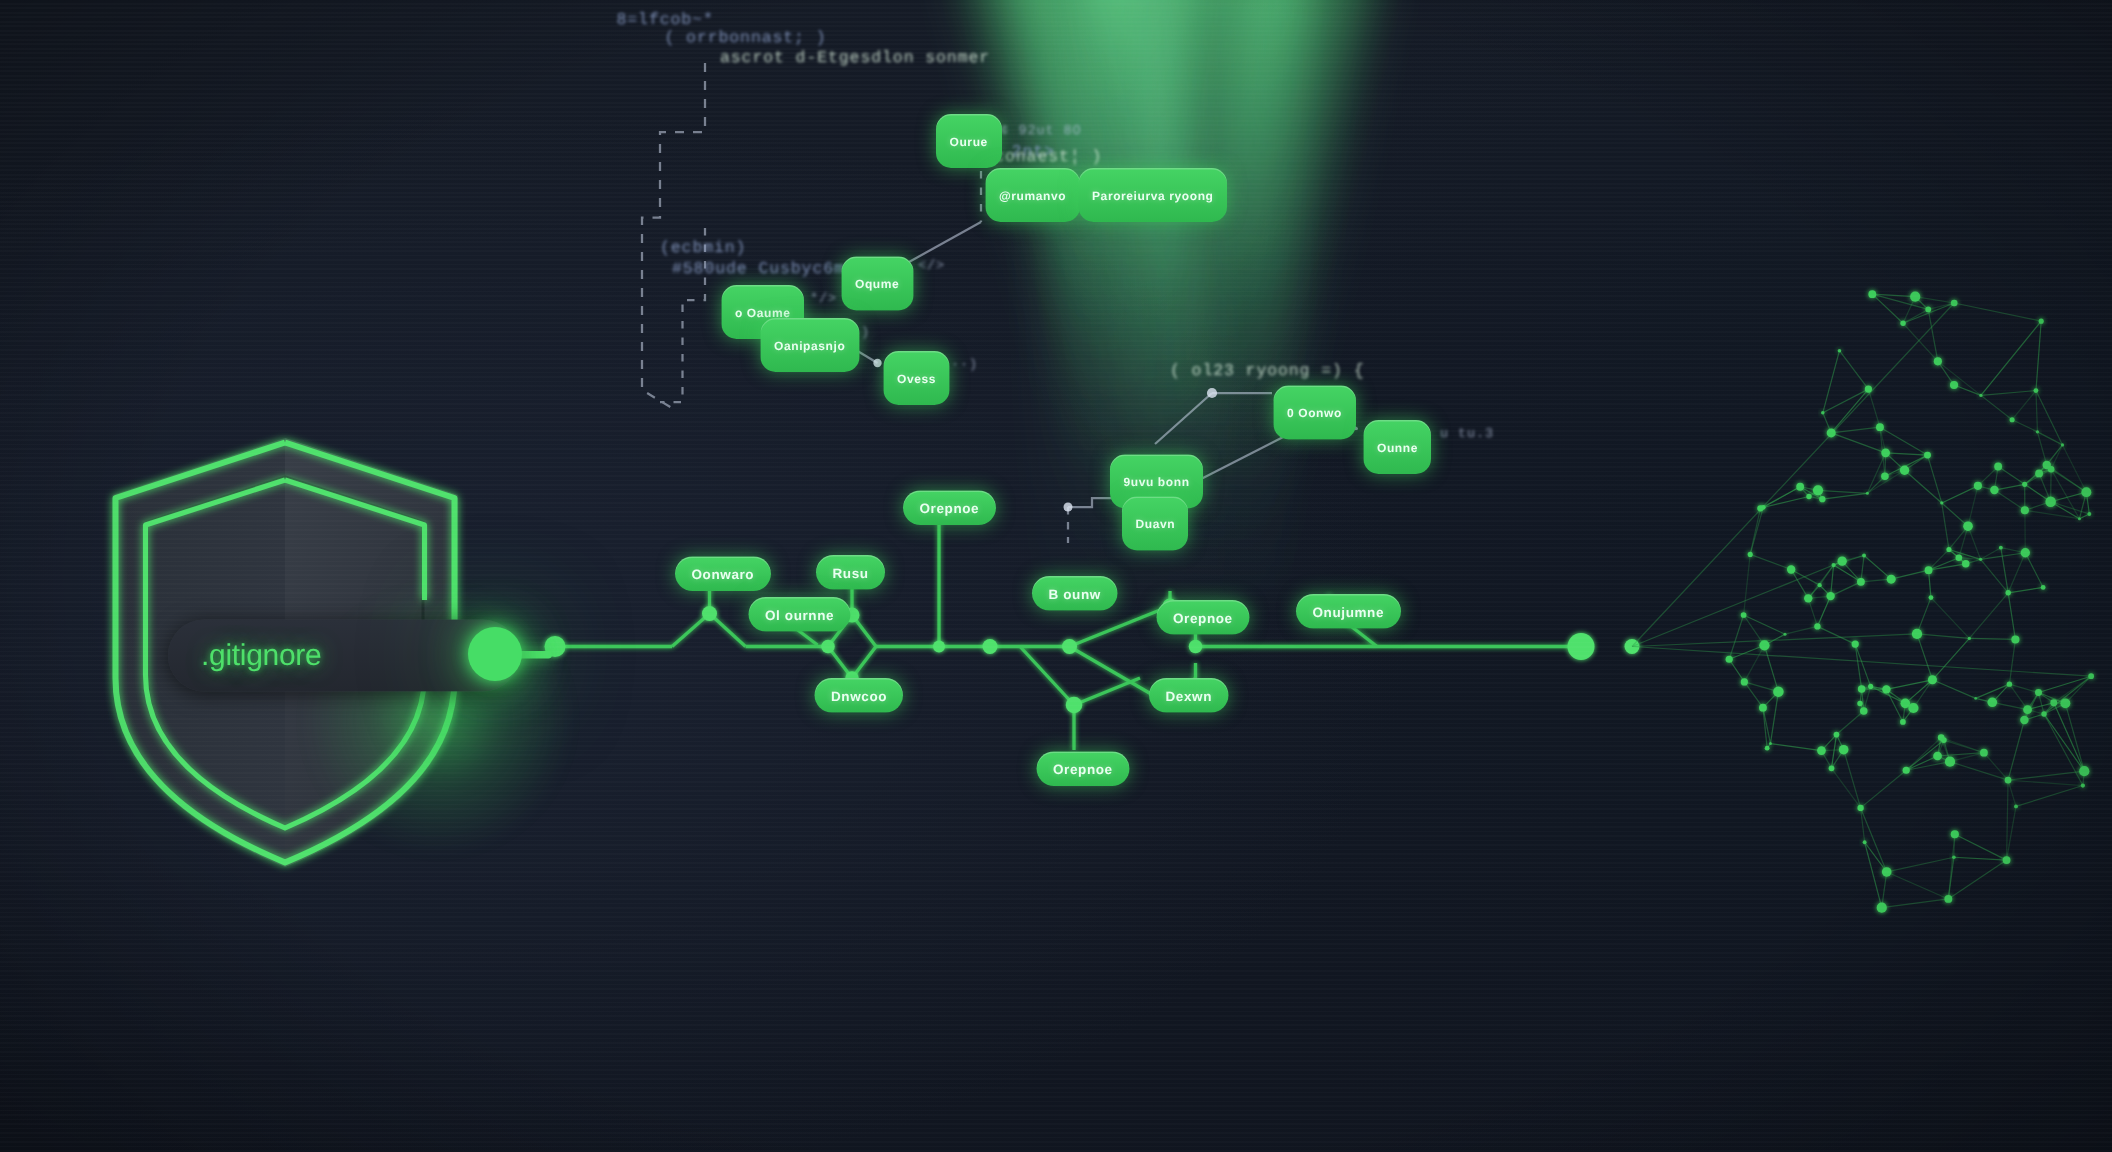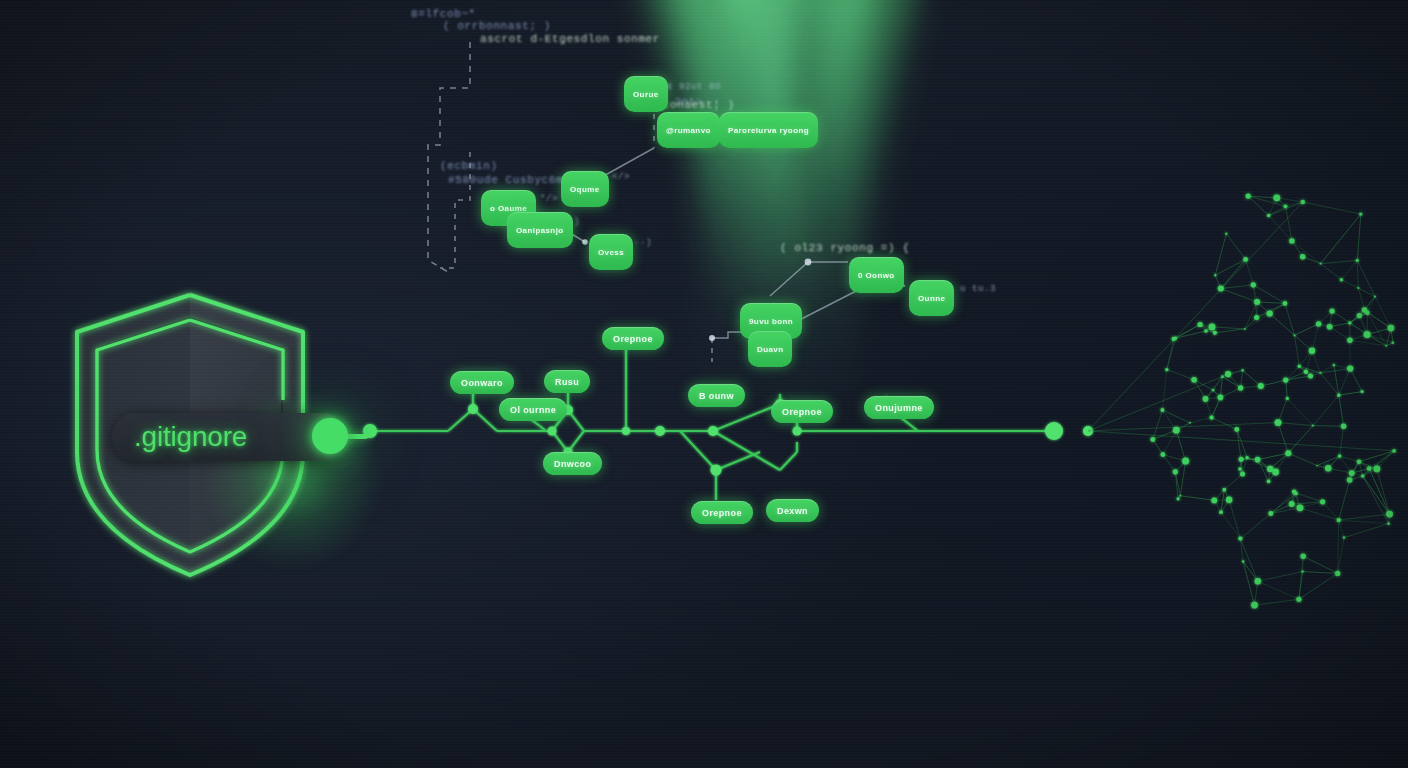--- a/index.html
+++ b/index.html
@@ -42,21 +42,21 @@
     position:absolute;left:56px;top:133px;
     height:48px;min-width:186px;
     display:flex;align-items:center;
     padding:0 26px 0 22px;
     border-radius:24px 24px 24px 24px;
     background:linear-gradient(180deg,#2b303a 0%,#23272f 100%);
     box-shadow:0 2px 14px rgba(0,0,0,.55);
     z-index:6;
   }
   .gitignore-chip span{
-    color:#4ee06a;font-size:28px;letter-spacing:-.2px;font-weight:400;
+    color:#4ee06a;font-size:20px;letter-spacing:-.2px;font-weight:400;
     text-shadow:0 0 14px rgba(62,207,92,.75),0 0 4px rgba(62,207,92,.9);
     white-space:nowrap;
   }
   .chip-lead{
     position:absolute;left:242px;top:154px;width:70px;height:5px;
     background:#4ee06a;border-radius:3px;z-index:5;
     box-shadow:0 0 10px rgba(62,207,92,.8);
   }
   .chip-dot{
     position:absolute;left:256px;top:138px;width:36px;height:36px;border-radius:50%;
@@ -644,21 +644,21 @@
     <div class="pill small" style="left: 909px; top: 280px;">Ounne</div>
     <div class="pill small" style="left: 748px; top: 331px;">Duavn</div>
     <div class="pill" style="left: 602px; top: 327px;">Orepnoe</div>
     <div class="pill" style="left: 450px; top: 371px;">Oonwaro</div>
     <div class="pill" style="left: 544px; top: 370px;">Rusu</div>
     <div class="pill" style="left: 499px; top: 398px;">Ol ournne</div>
     <div class="pill" style="left: 688px; top: 384px;">B ounw</div>
     <div class="pill" style="left: 771px; top: 400px;">Orepnoe</div>
     <div class="pill" style="left: 864px; top: 396px;">Onujumne</div>
     <div class="pill" style="left: 543px; top: 452px;">Dnwcoo</div>
-    <div class="pill" style="left: 766px; top: 452px; margin-top: 47px;">Dexwn</div>
+    <div class="pill" style="left: 766px; top: 452px;">Dexwn</div>
     <div class="pill" style="left: 691px; top: 501px;">Orepnoe</div>
     <div class="codetxt blu" style="left: 411px; top: 8px;">8=lfcob~*</div>
     <div class="codetxt blu" style="left: 443px; top: 20px;">( orrbonnast; )</div>
     <div class="codetxt grn" style="left: 480px; top: 33px;">ascrot d-Etgesdlon sonmer</div>
     <div class="codetxt blu" style="left: 440px; top: 160px;">(ecbmin)</div>
     <div class="codetxt blu" style="left: 448px; top: 174px;">#580ude  Cusbyc6mmor:=</div>
     <div class="codetxt tiny" style="left: 600px; top: 172px;">= &lt;/&gt;</div>
     <div class="codetxt tiny" style="left: 528px; top: 194px;">= */&gt;</div>
     <div class="codetxt tiny" style="left: 568px; top: 217px;">-)</div>
     <div class="codetxt tiny" style="left: 634px; top: 238px;">··)</div>

